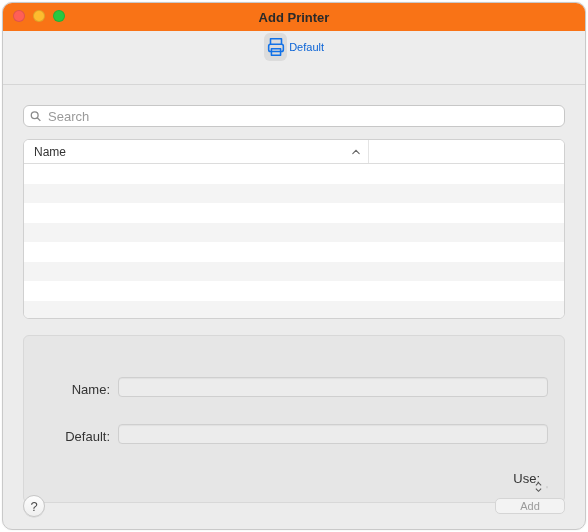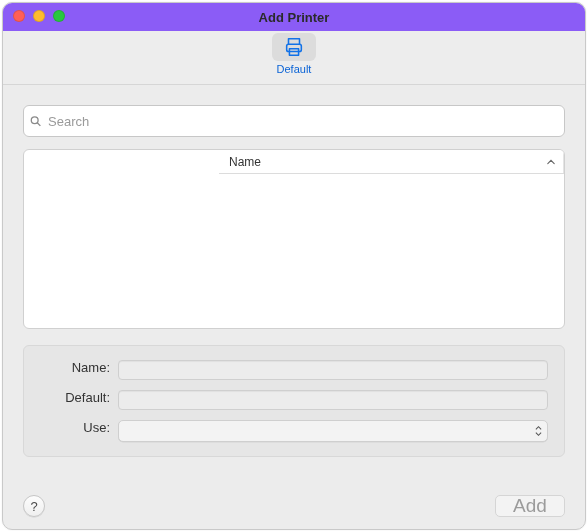--- a/index.html
+++ b/index.html
@@ -21,21 +21,21 @@
     overflow: hidden;
     background: #ececec;
     position: relative;
     box-shadow: 0 0 0 1px rgba(0,0,0,0.02);
   }
   .titlebar {
     height: 28px;
     display: flex;
     align-items: center;
     position: relative;
-    background: #8b5cf6;
+    background: #f97316;
   }
   .traffic {
     position: absolute;
     left: 10px;
     top: 7px;
     display: flex;
     gap: 8px;
   }
   .tl {
     width: 12px; height: 12px;
@@ -62,21 +62,21 @@
     background: #ededed;
     border-bottom: 1px solid #d6d6d6;
   }
   .toolbar-group {
     display: flex;
     gap: 2px;
   }
   .tb-item {
     width: 60px;
     display: flex;
-    flex-direction: column;
+    flex-direction: row;
     align-items: center;
     gap: 2px;
     cursor: default;
   }
   .tb-icon-wrap {
     width: 44px;
     height: 28px;
     border-radius: 6px;
     display: flex;
     align-items: center;
@@ -98,21 +98,21 @@
     color: #0a63d6;
   }
 
   .content {
     padding: 20px 20px 12px 20px;
   }
 
   .search-wrap {
     position: relative;
     width: 100%;
-    height: 32px;
+    height: 22px;
     margin-bottom: 12px;
   }
   .search-icon {
     position: absolute;
     left: 6px;
     top: 50%;
     transform: translateY(-50%);
     width: 13px;
     height: 13px;
     color: #8a8a8a;
@@ -132,21 +132,20 @@
   .search-input::placeholder { color: #9a9a9a; }
 
   .list-box {
     border: 1px solid #d0d0d0;
     border-radius: 6px;
     overflow: hidden;
     background: #fff;
     height: 180px;
     display: flex;
     flex-direction: column;
-    align-items: flex-end;
   }
   .list-header {
     display: flex;
     height: 24px;
     background: #fff;
     border-bottom: 1px solid #dcdcdc;
     font-size: 12px;
     color: #333;
   }
   .col {
@@ -178,24 +177,25 @@
 
   .form-box {
     margin-top: 16px;
     border: 1px solid #d8d8d8;
     border-radius: 6px;
     padding: 14px 16px 14px 16px;
     background: #e6e6e6;
   }
   .form-row {
     display: flex;
-    align-items: flex-start;
+    align-items: flex-end;
     margin-bottom: 10px;
-  }
-  .form-row:last-child { margin-bottom: 0; }
+    margin-top: 27px;
+  }
+  .form-row:last-child { margin-bottom: 0; flex-direction: column; }
   .form-label {
     width: 78px;
     text-align: right;
     padding-right: 8px;
     font-size: 13px;
     color: #333;
   }
   .form-input {
     flex: 1;
     height: 20px;
@@ -246,26 +246,26 @@
     display: flex;
     align-items: center;
     justify-content: center;
     font-size: 13px;
     color: #4a4a4a;
     cursor: default;
     box-shadow: 0 0.5px 0 rgba(0,0,0,0.12);
   }
   .add-btn {
     min-width: 70px;
-    height: 22px;
+    height: 16px;
     border-radius: 5px;
     border: 1px solid #d5d5d5;
     background: #f3f3f3;
     color: #9b9b9b;
-    font-size: 19px;
+    font-size: 11px;
     display: flex;
     align-items: center;
     justify-content: center;
     padding: 0 14px;
   }
 </style>
 </head>
 <body>
 
 <div class="window">

